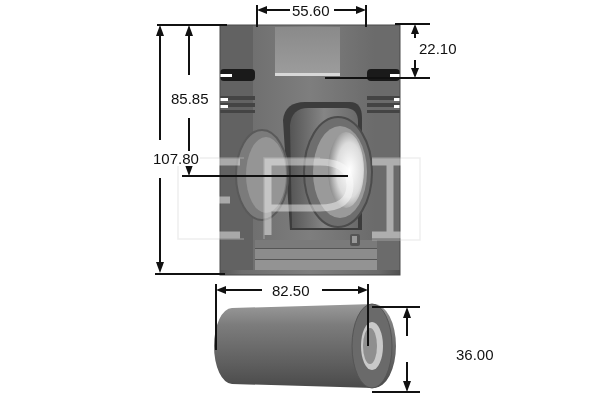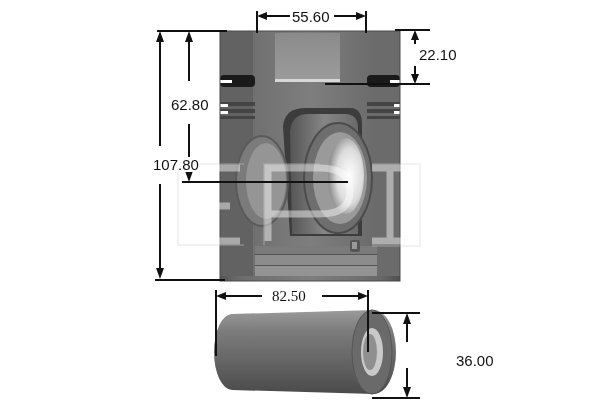--- a/index.html
+++ b/index.html
@@ -1,18 +1,18 @@
 <!DOCTYPE html>
 <html><head>
   <meta charset="utf-8">
   <style>
     html, body { margin: 0; padding: 0; background: #ffffff; }
     body { width: 600px; height: 400px; position: relative; overflow: hidden;
            font-family: "Liberation Sans", sans-serif; }
-    #stage { position: absolute; left: 0; top: 6px; width: 600px; height: 372px; }
+    #stage { position: absolute; left: 0; top: 0; width: 600px; height: 372px; }
     .dim-label { position: absolute; font-size: 15px; color: #111111; line-height: 1;
                  background: #ffffff; padding: 0 1px; white-space: nowrap; }
   </style>
 </head>
 <body>
 
 <div id="stage">
   <svg width="600" height="400" viewBox="0 0 600 400" xmlns="http://www.w3.org/2000/svg">
     <defs>
       <linearGradient id="bodyGrad" x1="0" y1="0" x2="1" y2="0">
@@ -156,17 +156,17 @@
       <line x1="407" y1="312" x2="407" y2="336"></line>
       <line x1="407" y1="362" x2="407" y2="387"></line>
       <polygon points="407,307 403,318 411,318" stroke="none"></polygon>
       <polygon points="407,392 403,381 411,381" stroke="none"></polygon>
     </g>
   </svg>
 
   
   <span class="dim-label" style="left:291px; top:3px;">55.60</span>
   <span class="dim-label" style="left:418px; top:41px;">22.10</span>
-  <span class="dim-label" style="left:170px; top:91px;">62.80</span>
+  <span class="dim-label" style="left:170px; top:91px;">85.85</span>
   <span class="dim-label" style="left:131px; top:151px;margin-left:21px;">107.80</span>
-  <span class="dim-label" style="left:271px; top:283px;font-family:Liberation Serif, serif;">82.50</span>
+  <span class="dim-label" style="left:271px; top:283px;">82.50</span>
   <span class="dim-label" style="left:418px; top:347px;margin-left:37px;">36.00</span>
 </div>
 
 </body></html>

